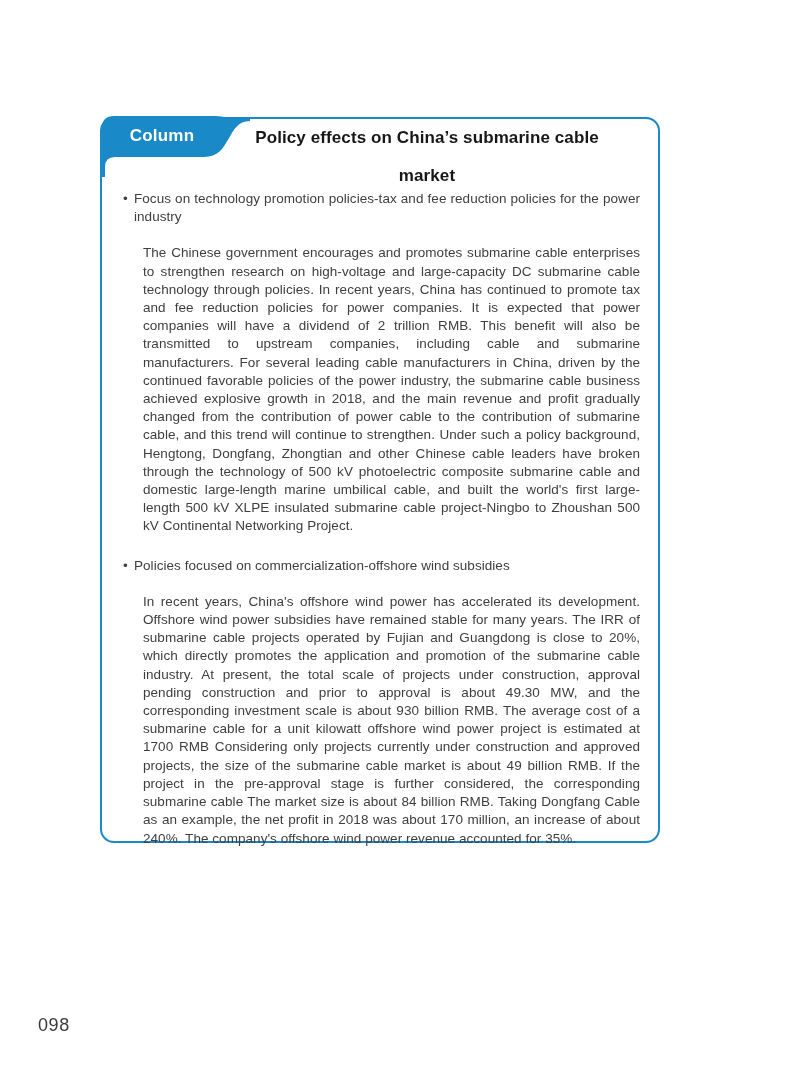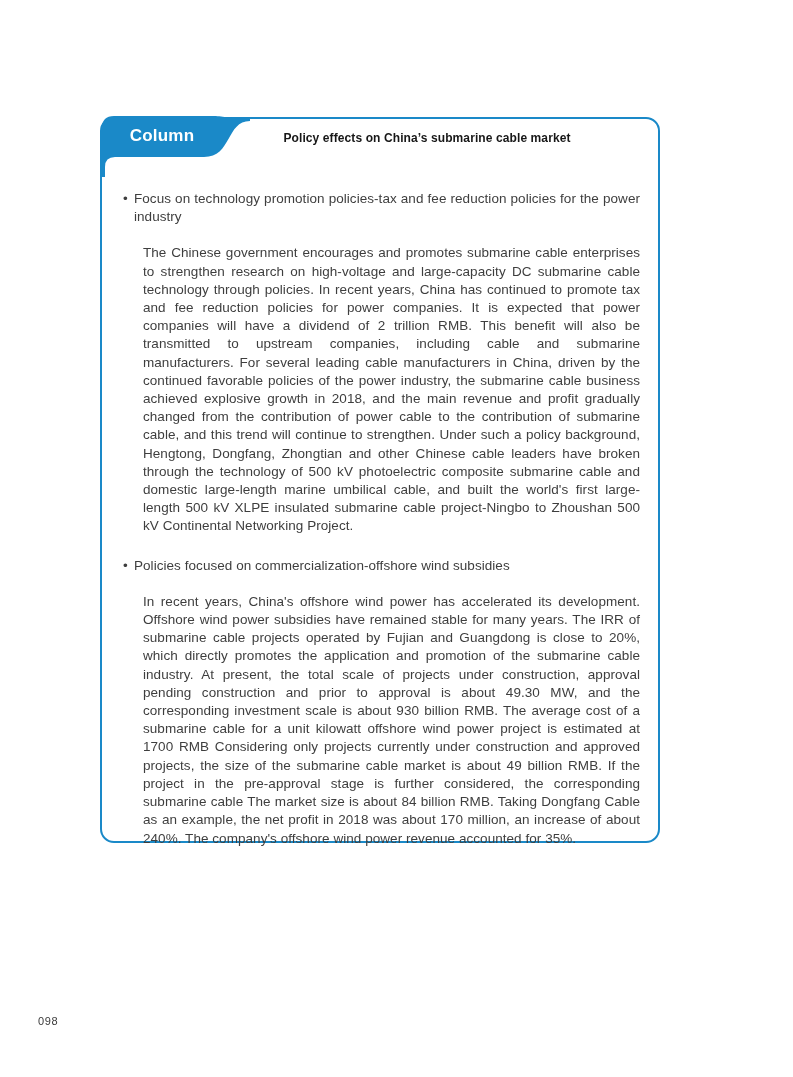--- a/index.html
+++ b/index.html
@@ -41,21 +41,21 @@
     letter-spacing: 0.2px;
   }
 
   .box-title {
     position: absolute;
     left: 130px; top: 0;
     width: 390px; height: 38px;
     line-height: 38px;
     text-align: center;
     color: #171717;
-    font-size: 12px;
+    font-size: 17px;
     font-weight: bold;
     letter-spacing: 0.1px;
   }
 
   .box-content {
     position: absolute;
     left: 0; top: 38px;
     width: 100%;
     padding: 33px 18px 0 21px;
     color: #3e3e3e;
@@ -71,21 +71,21 @@
   .bullet-marker {
     flex: 0 0 11px;
     text-align: left;
   }
   .bullet-text { flex: 1; }
   .body-paragraph { margin-bottom: 21px; margin-left: 20px; }
 
   .page-number {
     position: absolute;
     left: 38px; top: 1015px;
-    font-size: 11px;
+    font-size: 18px;
     color: #3a3a3a;
     letter-spacing: 0.6px;
   }
 </style>
 </head>
 <body>
 
 <div class="page">
 
   <div class="column-box">

